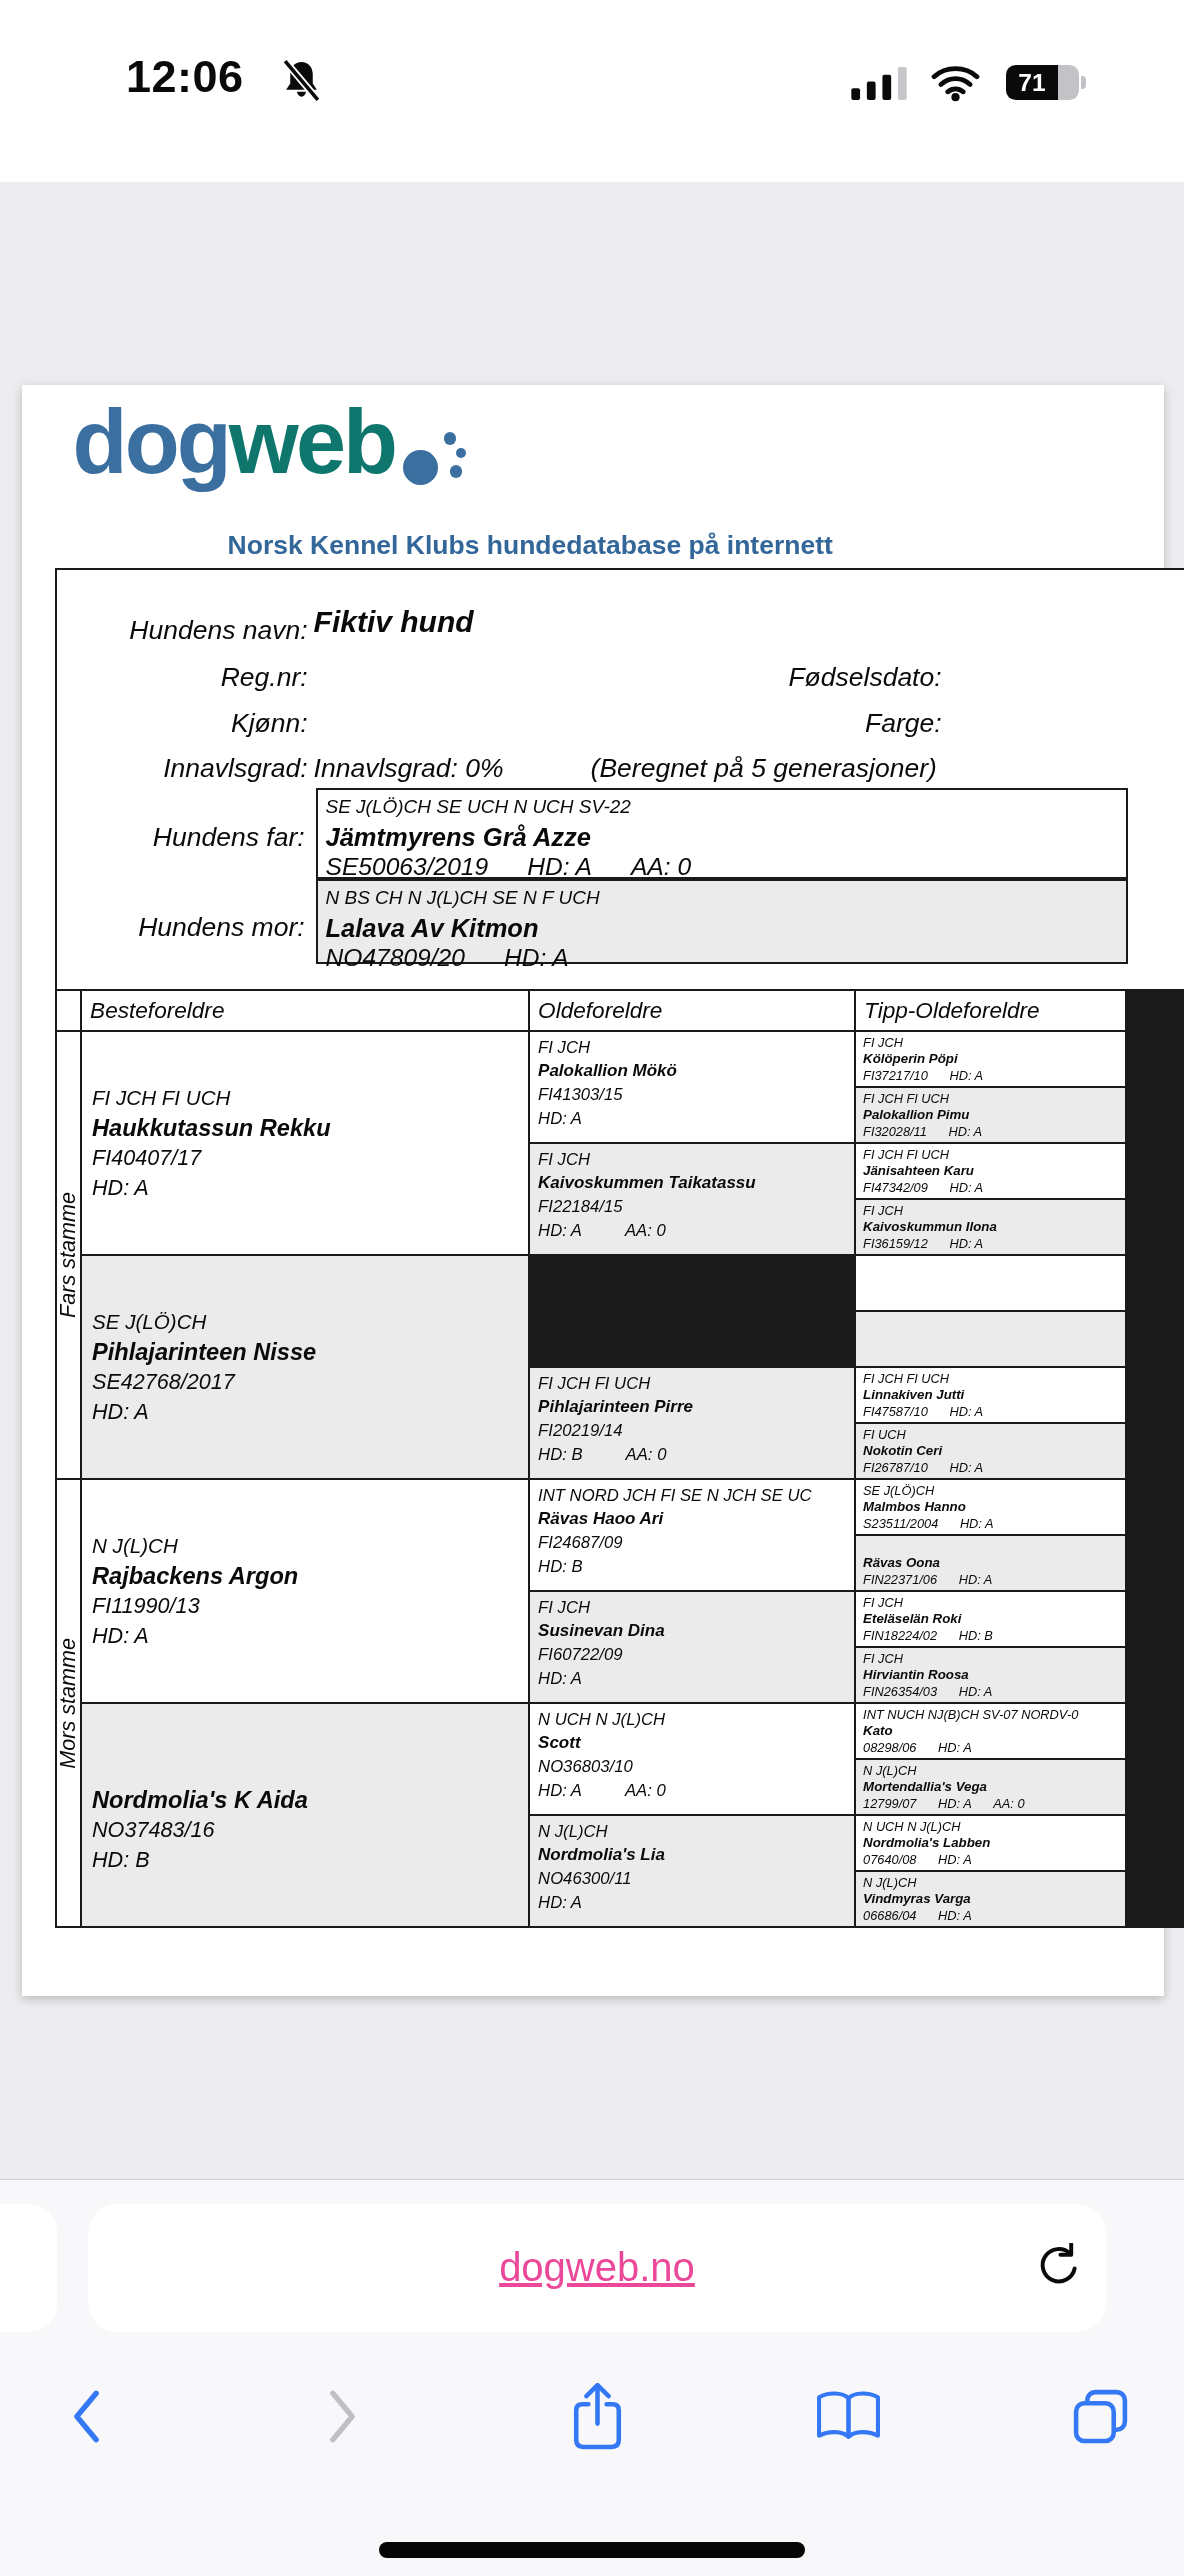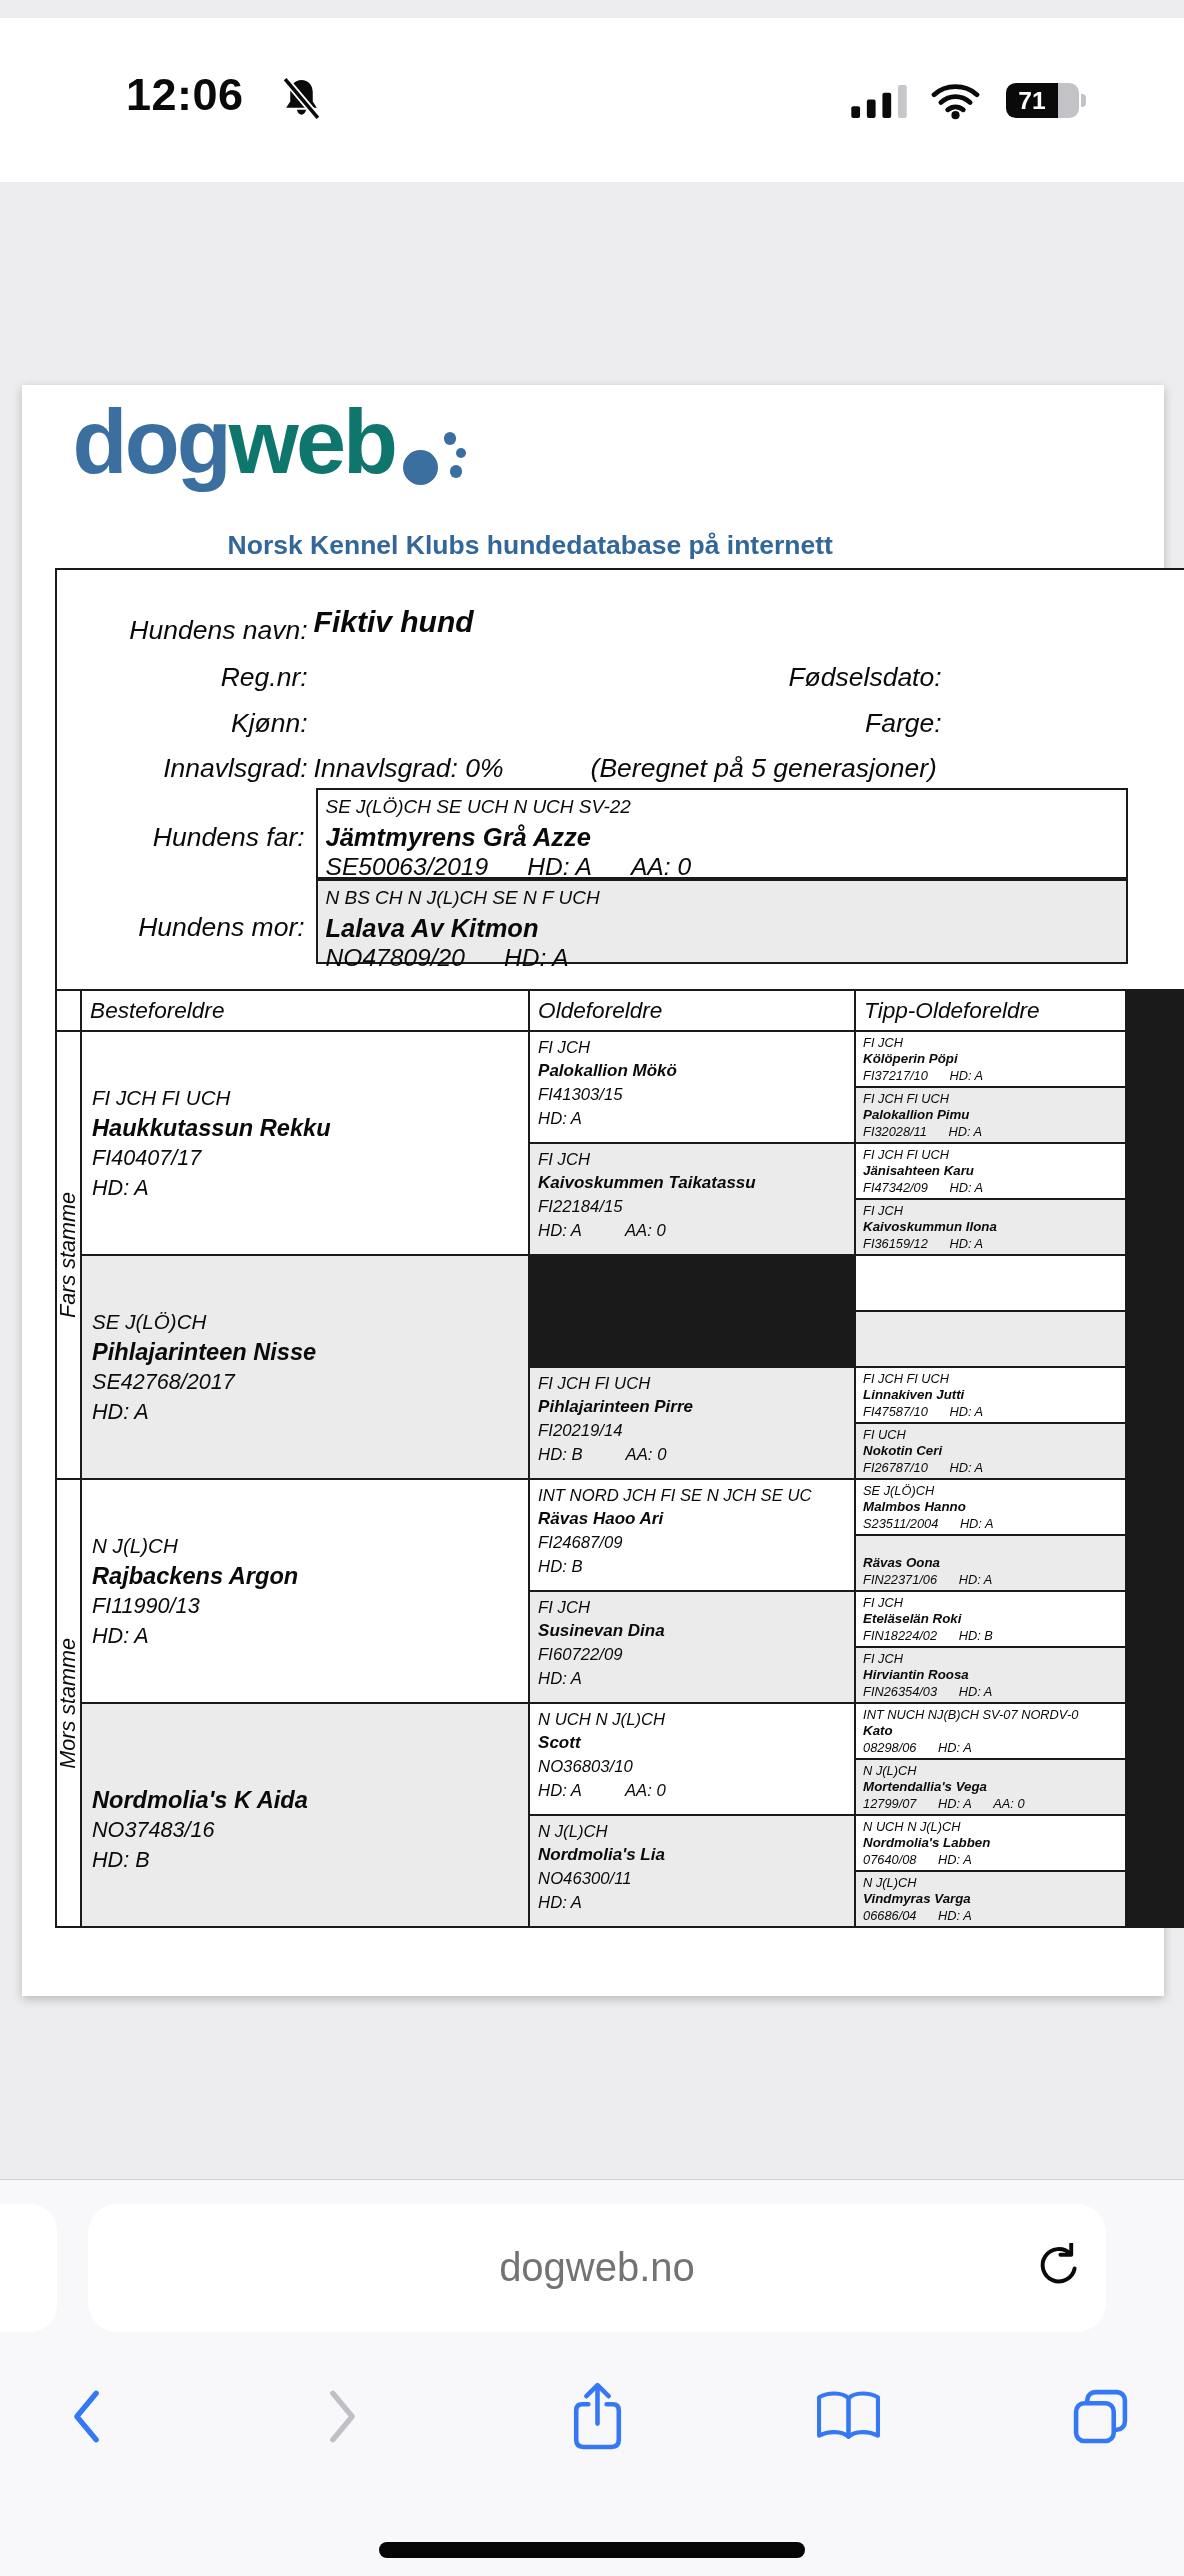--- a/index.html
+++ b/index.html
@@ -1,19 +1,19 @@
 <!DOCTYPE html>
 <html><head>
 <meta charset="utf-8">
 <style>
   html,body{margin:0;padding:0;background:#ededf0;}
   .screen{position:relative;width:1185px;height:2576px;overflow:hidden;background:#ededf0;
     font-family:"Liberation Sans", sans-serif;color:#0a0a0a;}
   
-  .status-area{position:absolute;left:0;top:0;width:1185px;height:182px;background:#ffffff;margin-top:18px;}
+  .status-area{position:absolute;left:0;top:0;width:1185px;height:182px;background:#ffffff;}
   .time{position:absolute;left:126px;top:51px;font-size:45px;font-weight:700;letter-spacing:0.5px;}
   .bell{position:absolute;left:281px;top:59px;}
   .sig{position:absolute;left:851px;top:65px;}
   .wifi{position:absolute;left:931px;top:65px;}
   .batt{position:absolute;left:1006px;top:65px;display:flex;align-items:center;}
   .batt .body{width:73px;height:35px;border-radius:9.8px;overflow:hidden;display:flex;}
   .batt .fill{width:71%;background:#0a0a0a;color:#fff;display:flex;align-items:center;justify-content:center;
     font-size:24.6px;font-weight:700;}
   .batt .rest{flex:1;background:#c2c2c7;}
   .batt .cap{width:4.9px;height:13.8px;background:#c2c2c7;border-radius:0 3.9px 3.9px 0;margin-left:2px;}
@@ -67,21 +67,21 @@
   .tipp .t{font-size:12.8px;line-height:16px;min-height:16px;white-space:nowrap;}
   .tipp .n{font-size:13.3px;line-height:16.7px;font-weight:700;white-space:nowrap;}
   .tipp .rl{font-size:12.8px;line-height:16.7px;}
   .tipp .rl span{margin-right:21.6px;}
   
   .safari{position:absolute;left:0;top:2179px;width:1185px;height:397px;background:#f8f8fa;
     border-top:1px solid #d4d4d8;}
   .stub-pill{position:absolute;left:-35px;top:23.6px;width:92px;height:128px;border-radius:27.5px;background:#ffffff;}
   .url-pill{position:absolute;left:88px;top:23.6px;width:1018px;height:128px;border-radius:29.5px;background:#ffffff;
     display:flex;align-items:center;justify-content:center;}
-  .url-text{font-size:40px;color:#737373;}
+  .url-text{font-size:40px;color:#ec4899;text-decoration:underline;}
   .reload-btn{position:absolute;right:25.5px;top:39px;width:47px;height:49px;}
   .tb-btn{position:absolute;top:196px;width:75px;height:84px;display:flex;align-items:center;justify-content:center;}
   .home-indicator{position:absolute;left:379px;top:362px;width:426px;height:15.7px;border-radius:7.9px;background:#060606;}
 </style>
 </head>
 <body>
 
 <div class="screen">
 
   <div class="status-area">

